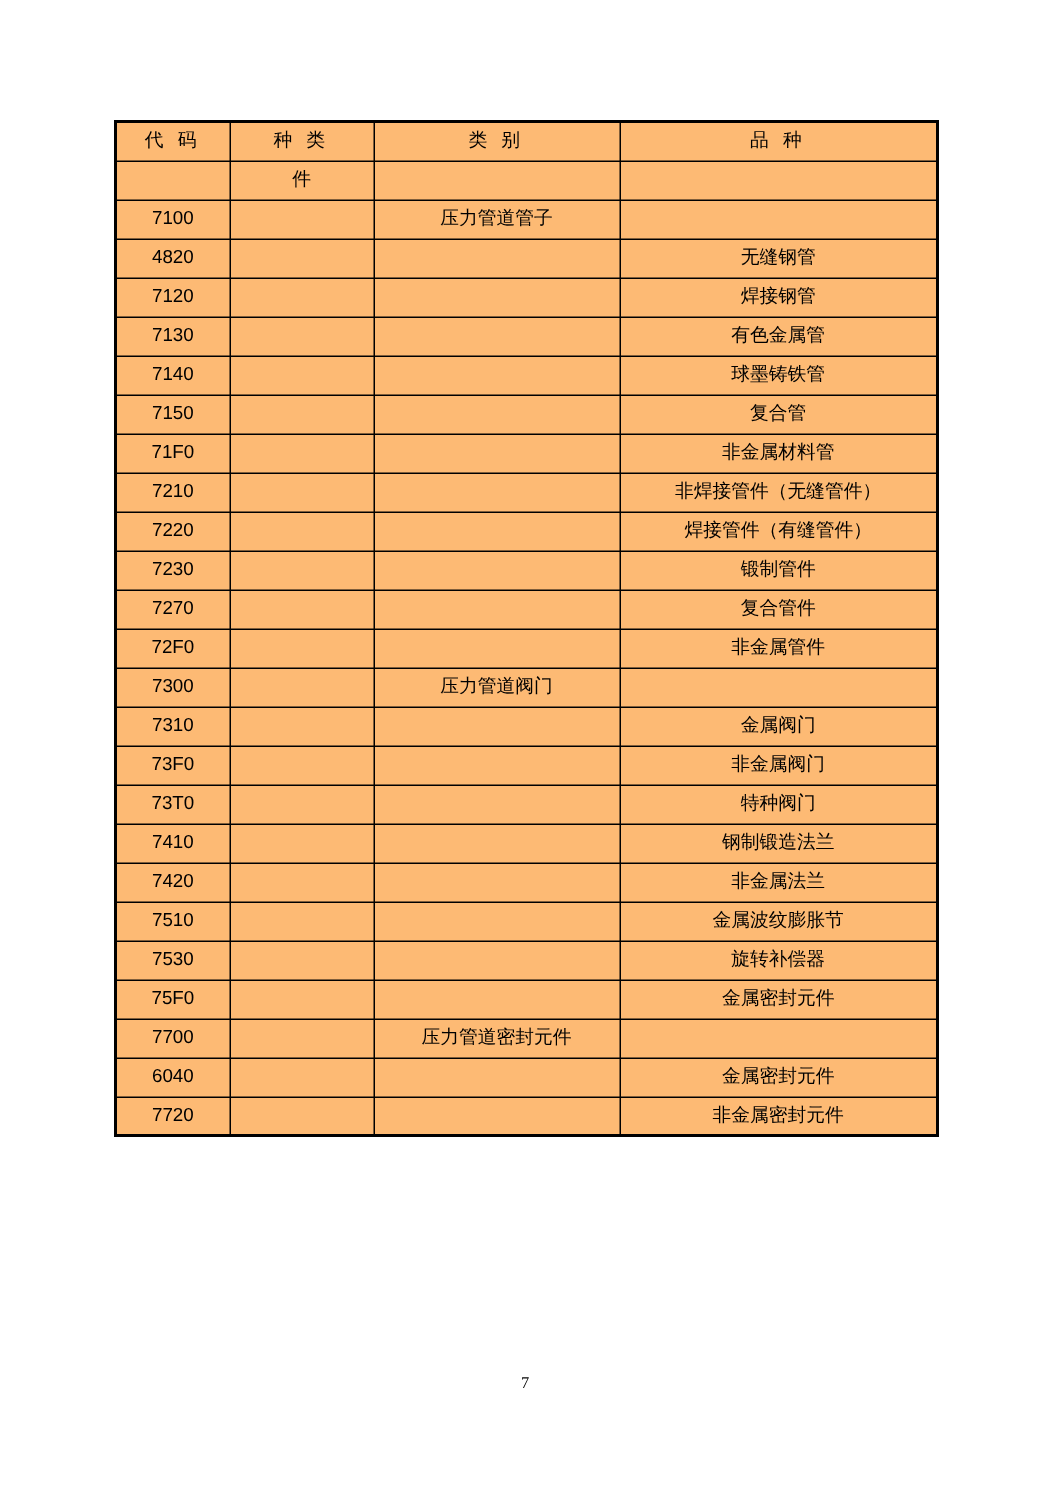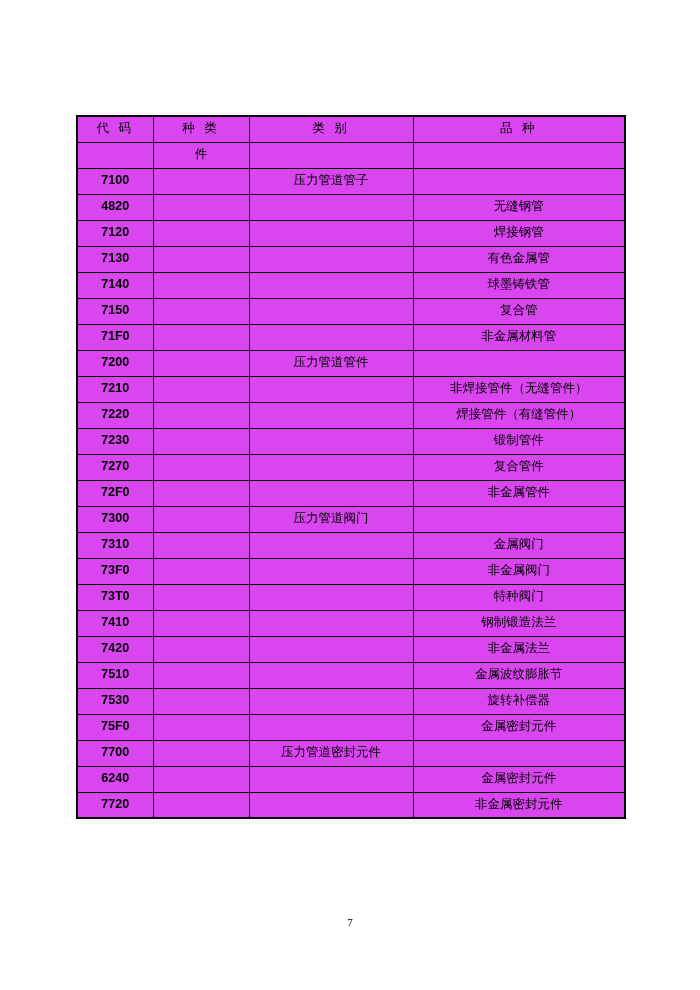--- a/index.html
+++ b/index.html
@@ -26,22 +26,21 @@
   .table-wrap {
     position: absolute;
     left: 76px;
     top: 80px;
     width: 548px;
   }
   table.codes {
     border-collapse: collapse;
     width: 548px;
     table-layout: fixed;
-    background: #d946ef;
-    margin-top: 35px;
+    background: #fdba74;
   }
   table.codes td {
     border: 1px solid #000000;
     height: 26px;
     padding: 0 4px;
     font-size: 12.5px;
     line-height: 1.1;
     vertical-align: middle;
     text-align: center;
     box-sizing: border-box;
@@ -53,21 +52,21 @@
   col.c-code  { width: 76px; }
   col.c-kind  { width: 96px; }
   col.c-class { width: 164px; }
   col.c-var   { width: 212px; }
 
   .hdr td {
     font-size: 13px;
     height: 34px;
     letter-spacing: 3px;
   }
-  .cell-code { font-size: 12.5px; font-weight: bold; }
+  .cell-code { font-size: 12.5px; }
   .spaced { letter-spacing: 3px; }
   .page-number {
     position: absolute;
     left: 0;
     right: 0;
     top: 916px;
     text-align: center;
     font-size: 11px;
     font-family: "Liberation Serif", serif;
   }
@@ -134,26 +133,20 @@
             <td></td>
             <td>复合管</td>
           </tr>
           <tr>
             <td class="cell-code">71F0</td>
             <td></td>
             <td></td>
             <td>非金属材料管</td>
           </tr>
           <tr>
-            <td class="cell-code">7200</td>
-            <td></td>
-            <td>压力管道管件</td>
-            <td></td>
-          </tr>
-          <tr>
             <td class="cell-code">7210</td>
             <td></td>
             <td></td>
             <td>非焊接管件（无缝管件）</td>
           </tr>
           <tr>
             <td class="cell-code">7220</td>
             <td></td>
             <td></td>
             <td>焊接管件（有缝管件）</td>
@@ -230,21 +223,21 @@
             <td></td>
             <td>金属密封元件</td>
           </tr>
           <tr>
             <td class="cell-code">7700</td>
             <td></td>
             <td>压力管道密封元件</td>
             <td></td>
           </tr>
           <tr>
-            <td class="cell-code">6240</td>
+            <td class="cell-code">6040</td>
             <td></td>
             <td></td>
             <td>金属密封元件</td>
           </tr>
           <tr>
             <td class="cell-code">7720</td>
             <td></td>
             <td></td>
             <td>非金属密封元件</td>
           </tr>

